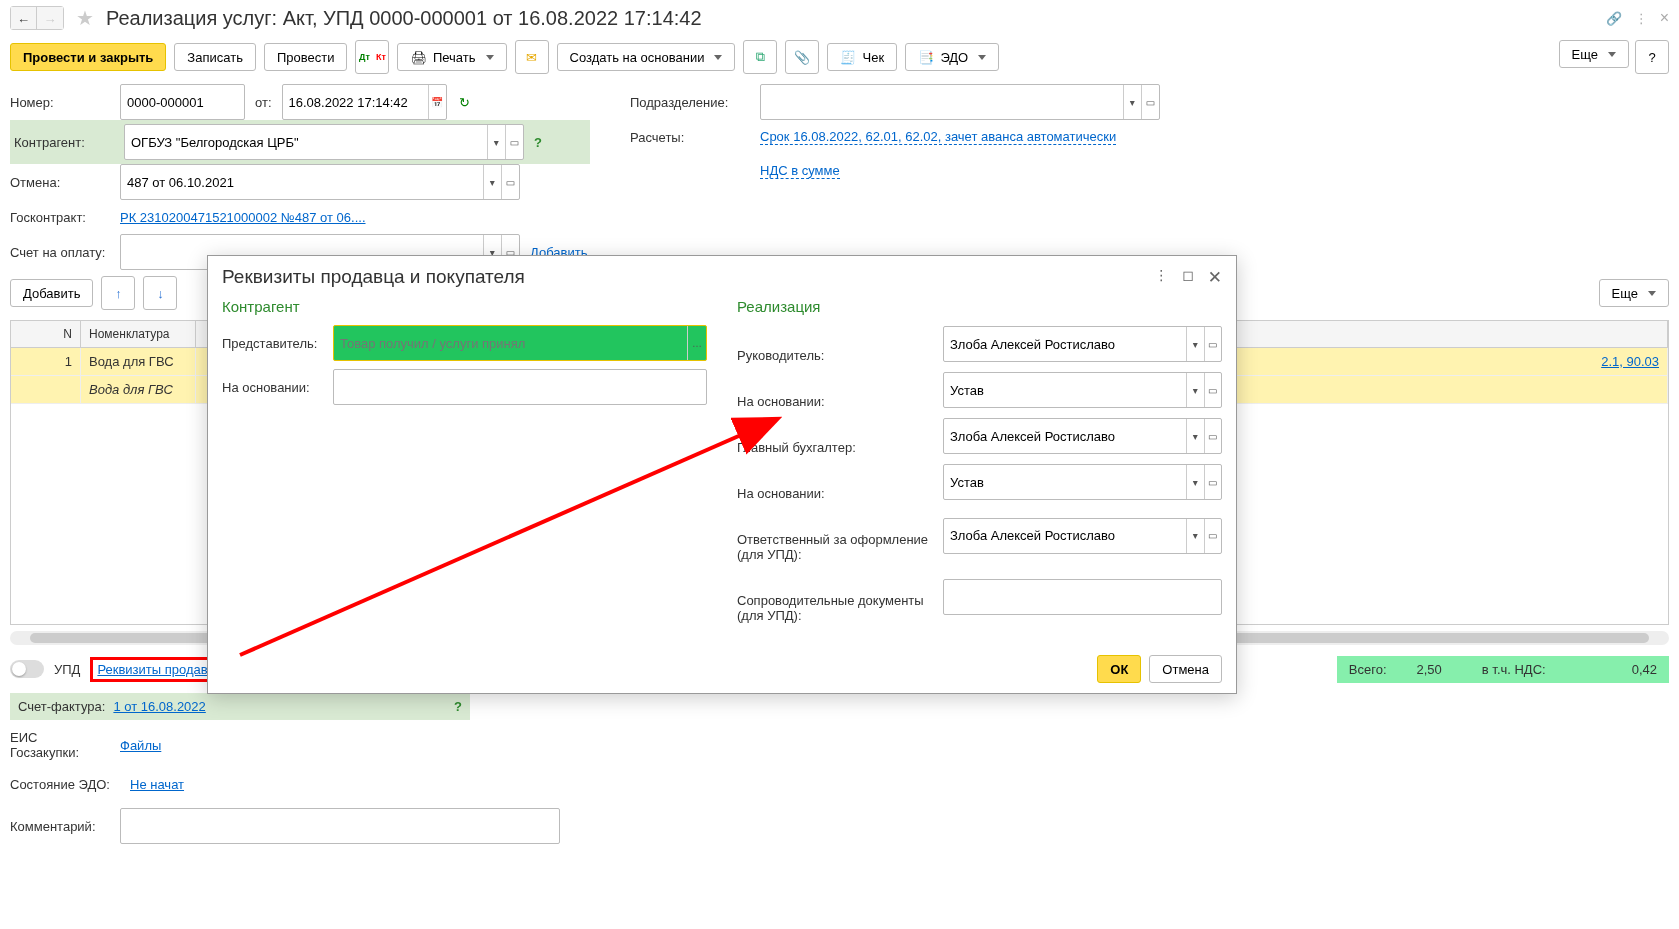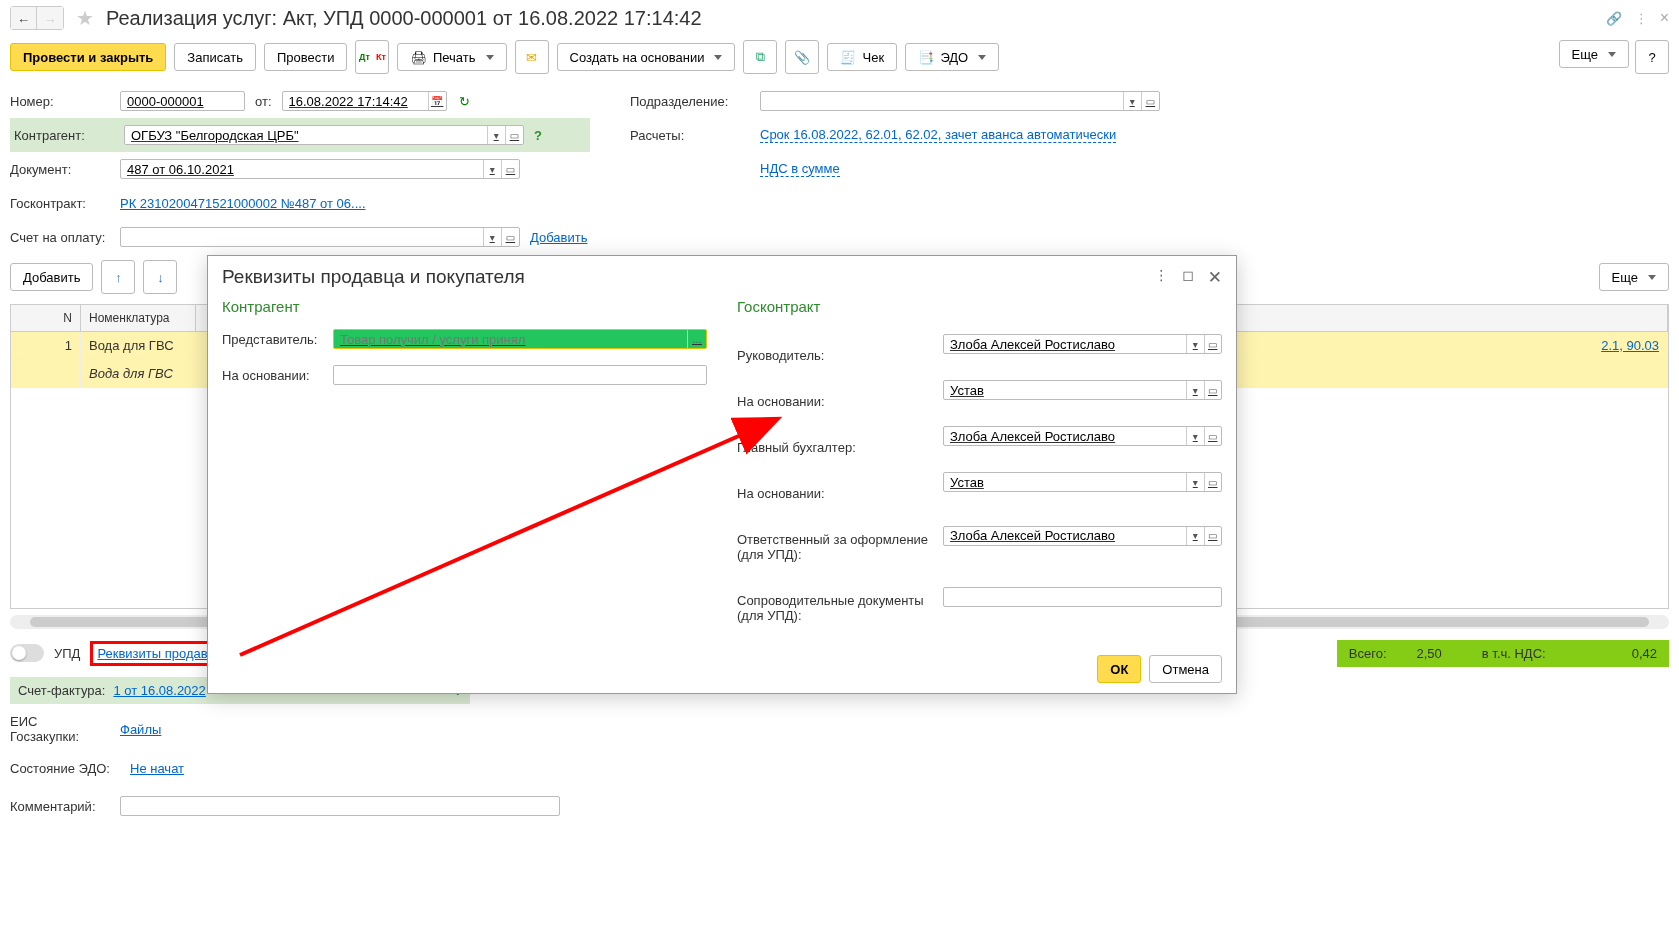--- a/index.html
+++ b/index.html
@@ -14,21 +14,21 @@
 .toolbar { display: flex; align-items: center; padding: 4px 10px 10px; gap: 8px; flex-wrap: wrap; }
 .btn { padding: 6px 12px; border: 1px solid #bbb; border-radius: 3px; background: #fff; cursor: pointer; font-size: 13px; display: inline-flex; align-items: center; gap: 6px; height: 28px; }
 .btn-yellow { background: #ffdb4d; border-color: #e6c200; font-weight: 600; }
 .btn-icon { width: 30px; padding: 16px; justify-content: center; }
 .btn-drop::after { content: ""; border-left: 4px solid transparent; border-right: 4px solid transparent; border-top: 5px solid #666; margin-left: 4px; }
 .toolbar-right { margin-left: auto; display: flex; gap: 6px; }
 .form-area { padding: 0 10px; }
 .form-row { display: flex; align-items: center; min-height: 34px; gap: 10px; }
 .form-label { width: 100px; font-size: 13px; }
 .form-label-wide { width: 120px; }
-.input-combo { display: flex; border: 1px solid #bbb; border-radius: 2px; height: 20px; background: #fff; text-decoration: underline; }
+.input-combo { display: flex; border: 1px solid #bbb; border-radius: 2px; height: 36px; background: #fff; }
 .input-combo input { border: none; padding: 0 6px; font-size: 13px; outline: none; width: 100%; background: transparent; }
 .input-combo .combo-btn { width: 20px; border-left: 1px solid #ccc; display: flex; align-items: center; justify-content: center; cursor: pointer; font-size: 10px; color: #555; }
 .link { color: #0066cc; text-decoration: underline; cursor: pointer; }
 .link-dashed { color: #0066cc; border-bottom: 1px dashed #0066cc; cursor: pointer; }
 .highlight-green { background: #d9ead3; padding: 4px; }
 .two-col { display: flex; gap: 40px; align-items: flex-start; }
 .col-left { flex: 0 0 580px; }
 .col-right { flex: 1; }
 .grid-bar { display: flex; align-items: center; gap: 8px; padding: 6px 0; }
 .grid { border: 1px solid #ccc; margin-top: 4px; }
@@ -40,21 +40,21 @@
 .col-n { width: 70px; text-align: right; }
 .col-nom { width: 115px; }
 .scroll-bar { height: 14px; background: #eee; border-radius: 7px; margin: 6px 10px; position: relative; }
 .scroll-thumb { position: absolute; left: 20px; right: 20px; top: 2px; bottom: 2px; background: #ccc; border-radius: 5px; }
 .footer { padding: 4px 10px; display: flex; flex-direction: column; gap: 10px; }
 .footer-row { display: flex; align-items: center; gap: 10px; min-height: 28px; }
 .toggle { width: 34px; height: 18px; border-radius: 9px; background: #ddd; position: relative; }
 .toggle::after { content: ""; position: absolute; width: 14px; height: 14px; background: #fff; border-radius: 50%; top: 2px; left: 2px; box-shadow: 0 1px 2px rgba(0,0,0,0.3); }
 .checkbox { width: 15px; height: 15px; border: 1px solid #888; border-radius: 2px; background: #fff; }
 .red-box { border: 3px solid red; padding: 2px 4px; }
-.totals { margin-left: auto; display: flex; gap: 40px; background: #84cc16; padding: 6px 12px; }
+.totals { margin-left: auto; display: flex; gap: 40px; background: #86efac; padding: 6px 12px; }
 .totals-item { display: flex; gap: 30px; }
 .sf-row { background: #d9ead3; padding: 6px 8px; display: flex; align-items: center; gap: 8px; width: 460px; }
 .modal { position: absolute; left: 207px; top: 255px; width: 1030px; background: #fff; border: 1px solid #999; box-shadow: 0 4px 20px rgba(0,0,0,0.2); }
 .modal-head { display: flex; align-items: center; padding: 10px 14px; }
 .modal-title { font-size: 19px; font-weight: 400; }
 .modal-ctrl { margin-left: auto; display: flex; gap: 14px; color: #666; font-size: 14px; }
 .modal-body { display: flex; padding: 0 14px 14px; gap: 30px; }
 .modal-col { flex: 1; }
 .modal-sect { color: #2e8b2e; font-size: 15px; margin-bottom: 10px; }
 .modal-row { display: flex; align-items: center; margin-bottom: 8px; gap: 6px; min-height: 28px; }
@@ -137,21 +137,21 @@
       <div class="form-row highlight-green">
         <span class="form-label">Контрагент:</span>
         <div class="input-combo" style="width:400px">
           <input value="ОГБУЗ &quot;Белгородская ЦРБ&quot;" style="">
           <span class="combo-btn">▾</span>
           <span class="combo-btn">▭</span>
         </div>
         <span class="q-icon">?</span>
       </div>
       <div class="form-row">
-        <span class="form-label">Документ:</span>
+        <span class="form-label">Отмена:</span>
         <div class="input-combo" style="width:400px">
           <input value="487 от 06.10.2021" style="">
           <span class="combo-btn">▾</span>
           <span class="combo-btn">▭</span>
         </div>
       </div>
       <div class="form-row">
         <span class="form-label">Госконтракт:</span>
         <span class="link">РК 2310200471521000002 №487 от 06....</span>
       </div>
@@ -279,21 +279,21 @@
         </div>
       </div>
       <div class="modal-row">
         <span class="modal-label">На основании:</span>
         <div class="input-combo" style="flex:1">
             <input style="">
           </div>
       </div>
     </div>
     <div class="modal-col">
-      <div class="modal-sect">Госконтракт</div>
+      <div class="modal-sect">Реализация</div>
       <div class="modal-row">
         <span class="modal-label-wide">Руководитель:</span>
         <div class="input-combo" style="flex:1">
           <input value="Злоба Алексей Ростиславо" style="">
           <span class="combo-btn">▾</span>
           <span class="combo-btn">▭</span>
         </div>
       </div>
       <div class="modal-row">
         <span class="modal-label-wide">На основании:</span>

